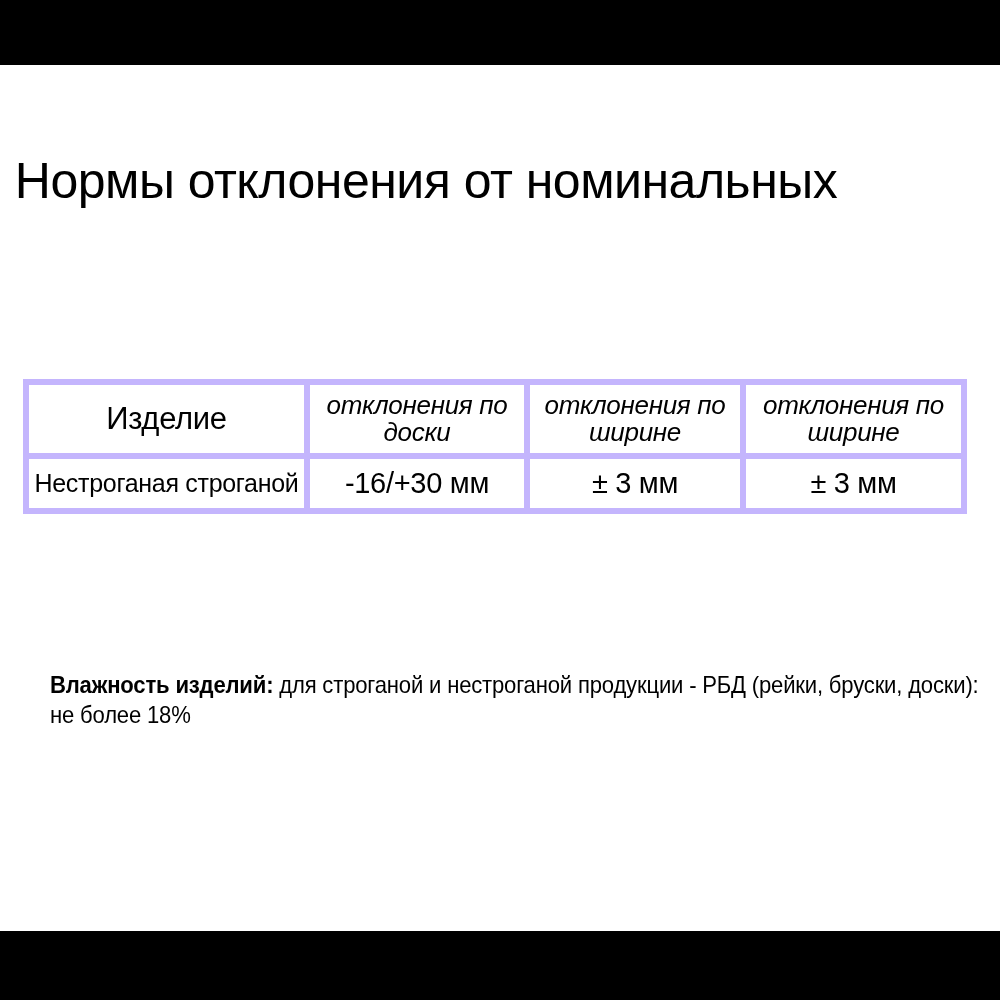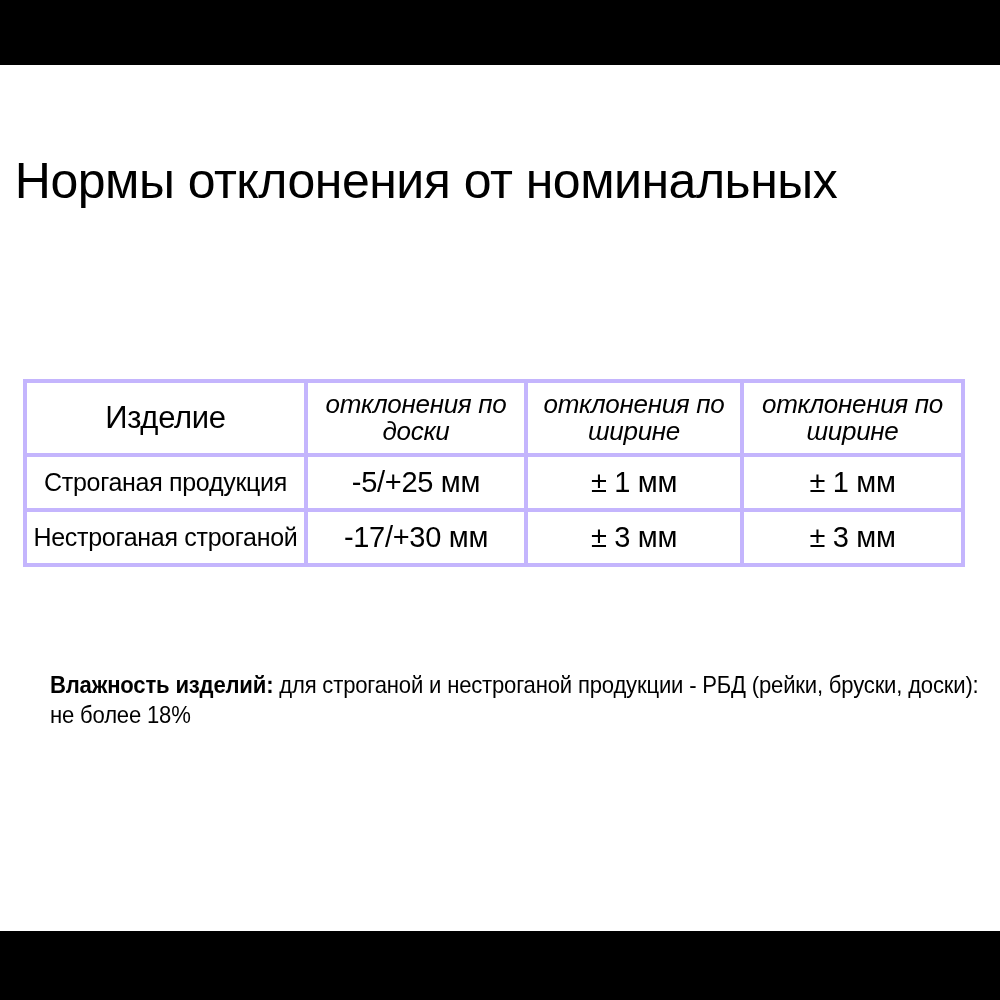--- a/index.html
+++ b/index.html
@@ -32,21 +32,21 @@
   #spec-table {
     position: absolute;
     top: 379px;
     left: 23px;
     width: 938px;
     border-collapse: collapse;
     table-layout: fixed;
     color: #000;
   }
   #spec-table td {
-    border: 4px solid #c4b5fd;
+    border: 6px solid #c4b5fd;
     text-align: center;
     vertical-align: middle;
     padding: 0;
     letter-spacing: -0.3px;
     background: #fff;
   }
   col.c1 { width: 281px; }
   col.c2 { width: 220px; }
   col.c3 { width: 216px; }
   col.c4 { width: 221px; }
@@ -89,29 +89,23 @@
         <col class="c3">
         <col class="c4">
     </colgroup>
     <tbody>
       <tr class="header-row">
         <td class="cell-product-header">Изделие</td>
         <td class="cell-col-header"><span>отклонения по</span><br><span>доски</span></td>
         <td class="cell-col-header"><span>отклонения по</span><br><span>ширине</span></td>
         <td class="cell-col-header"><span>отклонения по</span><br><span>ширине</span></td>
       </tr>
-      <tr class="data-row-1">
-        <td class="cell-product">Строганая продукция</td>
-        <td class="cell-value">-5/+25 мм</td>
-        <td class="cell-value">± 1 мм</td>
-        <td class="cell-value">± 1 мм</td>
-      </tr>
       <tr class="data-row-2">
         <td class="cell-product">Нестроганая строганой</td>
-        <td class="cell-value">-17/+30 мм</td>
+        <td class="cell-value">-16/+30 мм</td>
         <td class="cell-value">± 3 мм</td>
         <td class="cell-value">± 3 мм</td>
       </tr>
     </tbody>
   </table>
 
   <p id="moisture-note"><b>Влажность изделий:</b> <span>для строганой и нестроганой продукции - РБД (рейки, бруски, доски):</span><br><span>не более 18%</span></p>
 
   <div id="bar-bottom" class="letterbox"></div>
 

